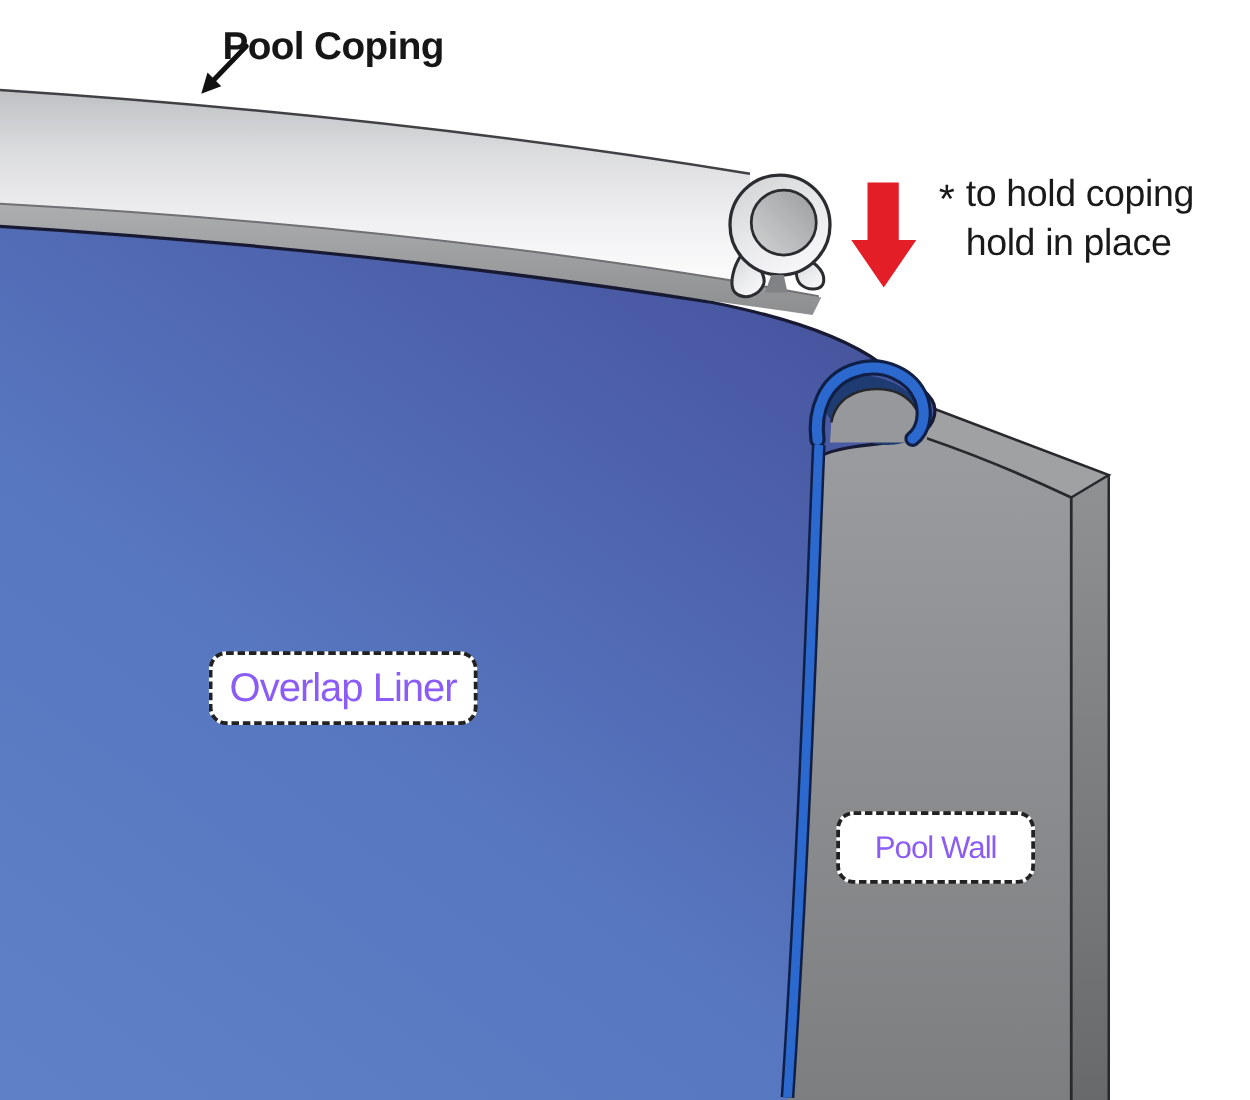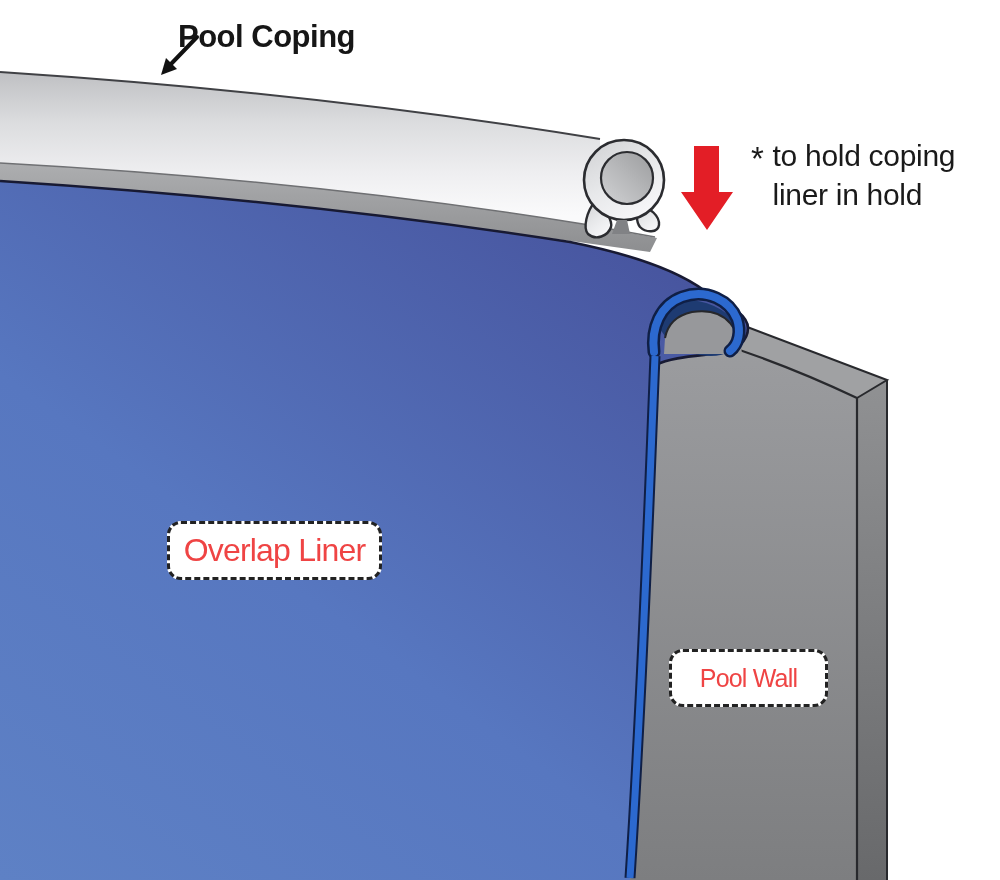--- a/index.html
+++ b/index.html
@@ -37,21 +37,21 @@
     font-size: 33px; line-height: 39px; padding-top: 3px;
   }
   #annotation .ann-line { display: block; white-space: nowrap; }
 
   .badge {
     position: absolute;
     background: #ffffff;
     border: 3px dashed #222222;
     border-radius: 14px;
     display: flex; align-items: center; justify-content: center;
-    color: #ef4444;
+    color: #8b5cf6;
     letter-spacing: -0.8px;
     white-space: nowrap;
     box-sizing: border-box;
   }
   #badge-liner {
     left: 167px; top: 521px; width: 215px; height: 59px;
     font-size: 32px;
   }
   #badge-wall {
     left: 669px; top: 649px; width: 159px; height: 58px;
@@ -156,21 +156,21 @@
       <polygon points="161,75 166,58 177,69" fill="#111111"></polygon>
     </g>
   </svg>
 
   <div id="label-coping" class="overlay">Pool Coping</div>
 
   <div id="annotation" class="overlay">
     <span class="marker">*</span>
     <span>
       <span class="ann-line">to hold coping</span>
-      <span class="ann-line">liner in hold</span>
+      <span class="ann-line">hold in place</span>
     </span>
   </div>
 
   <div id="badge-liner" class="badge">Overlap Liner</div>
 
   <div id="badge-wall" class="badge">Pool Wall</div>
 
 </div>
 
 </body></html>

